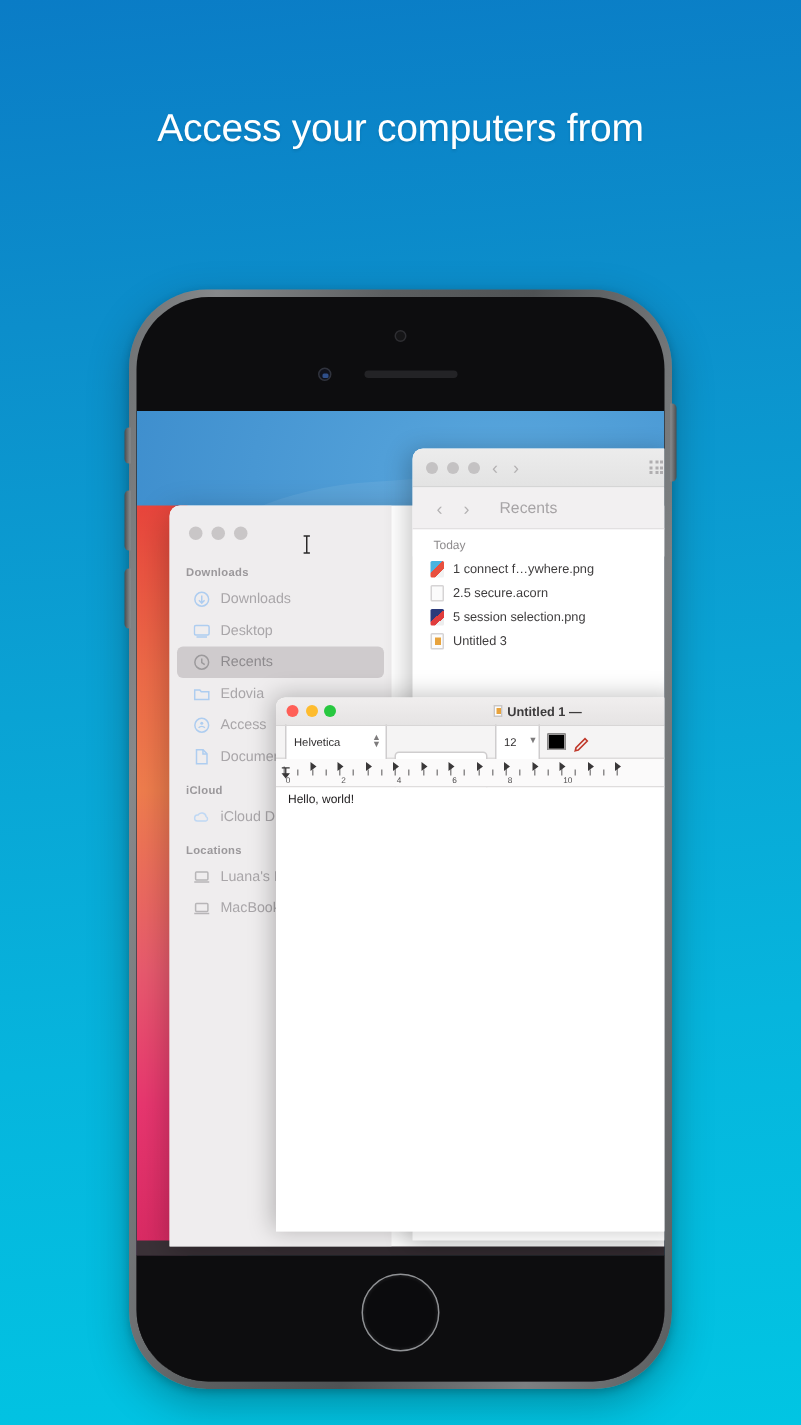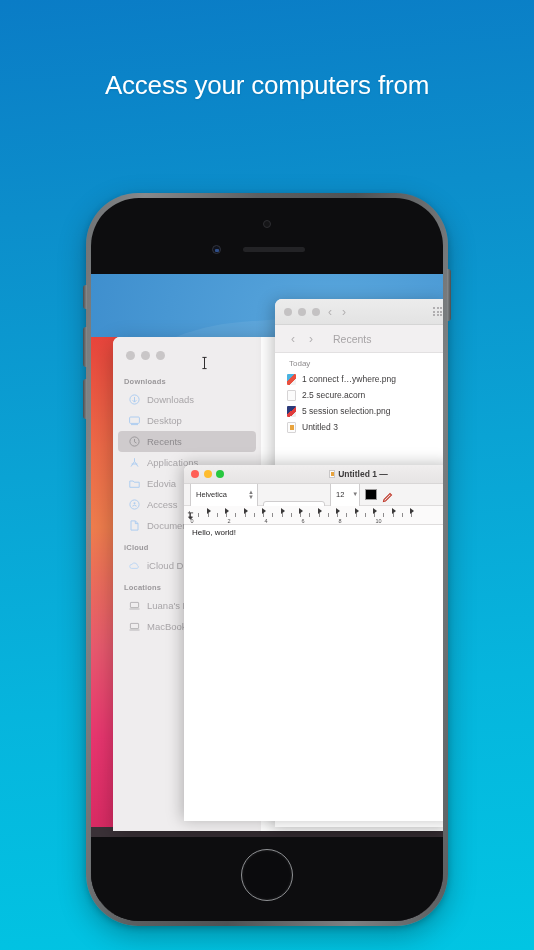--- a/index.html
+++ b/index.html
@@ -423,28 +423,20 @@
                 <span>Desktop</span>
               </div>
               <div class="sb-item active">
                 <span class="sb-ico">
                   <svg viewBox="0 0 11 11">
                     <circle cx="5.5" cy="5.5" r="4.6" fill="none" stroke="#9c9a9c" stroke-width="1"></circle>
                     <path d="M5.5 3v2.8l2 1.3" fill="none" stroke="#9c9a9c" stroke-width="1"></path>
                   </svg>
                 </span>
                 <span>Recents</span>
-              </div>
-              <div class="sb-item">
-                <span class="sb-ico">
-                  <svg viewBox="0 0 11 11">
-                    <path d="M5.5 1.2v3.2M5.5 4.4L2 9.6M5.5 4.4L9 9.6M2.6 7h5.8" fill="none" stroke="#aecdf0" stroke-width="1"></path>
-                  </svg>
-                </span>
-                <span>Applications</span>
               </div>
               <div class="sb-item">
                 <span class="sb-ico">
                   <svg viewBox="0 0 11 11">
                     <path d="M0.8 3h3.4l1 1.2h5V9.3H0.8z" fill="none" stroke="#aecdf0" stroke-width="1"></path>
                   </svg>
                 </span>
                 <span>Edovia</span>
               </div>
               <div class="sb-item">

